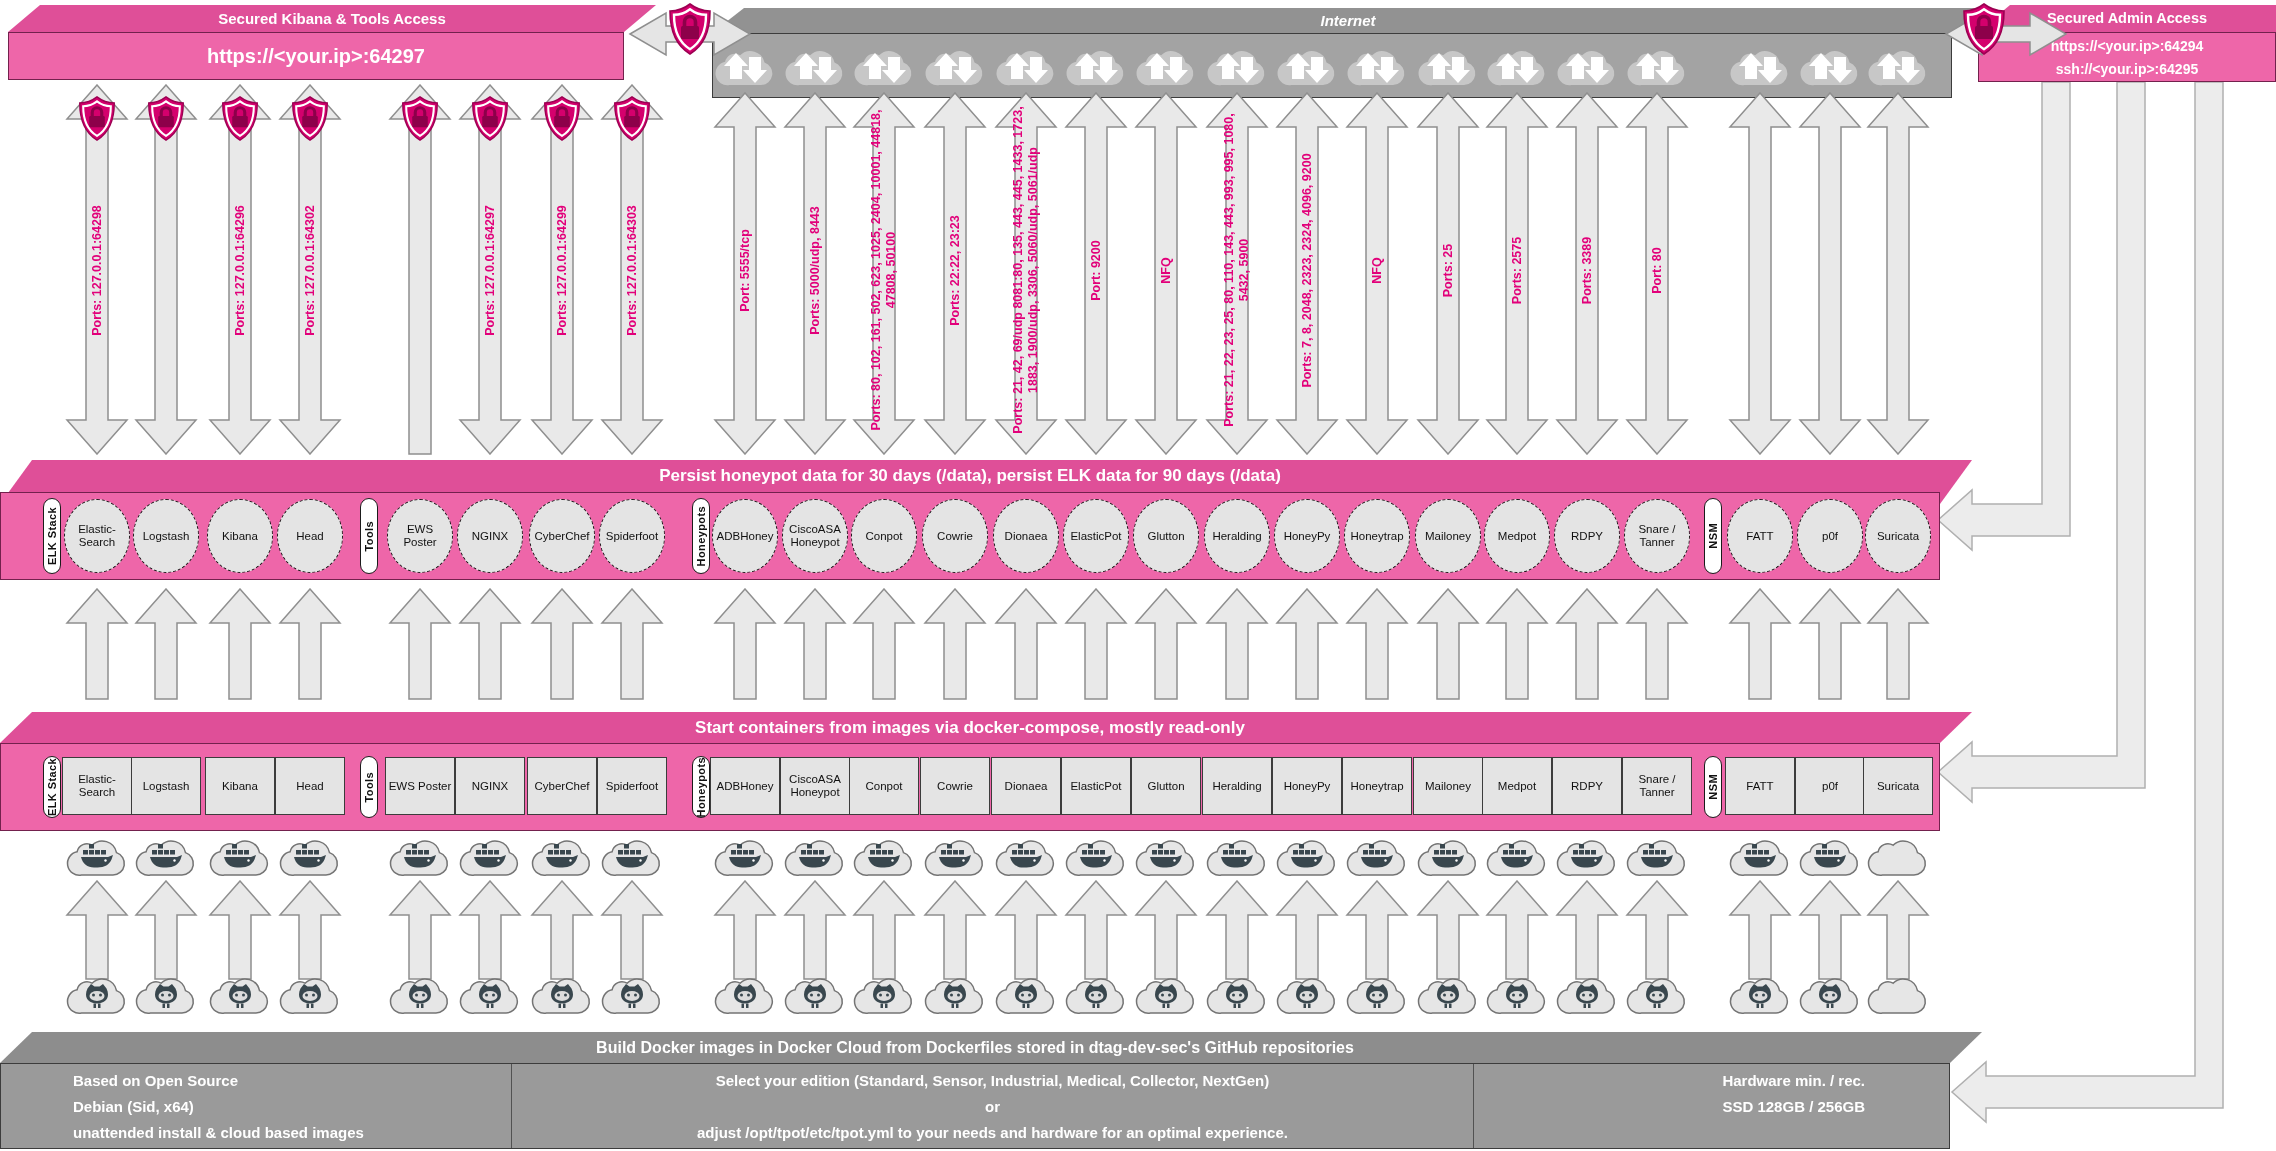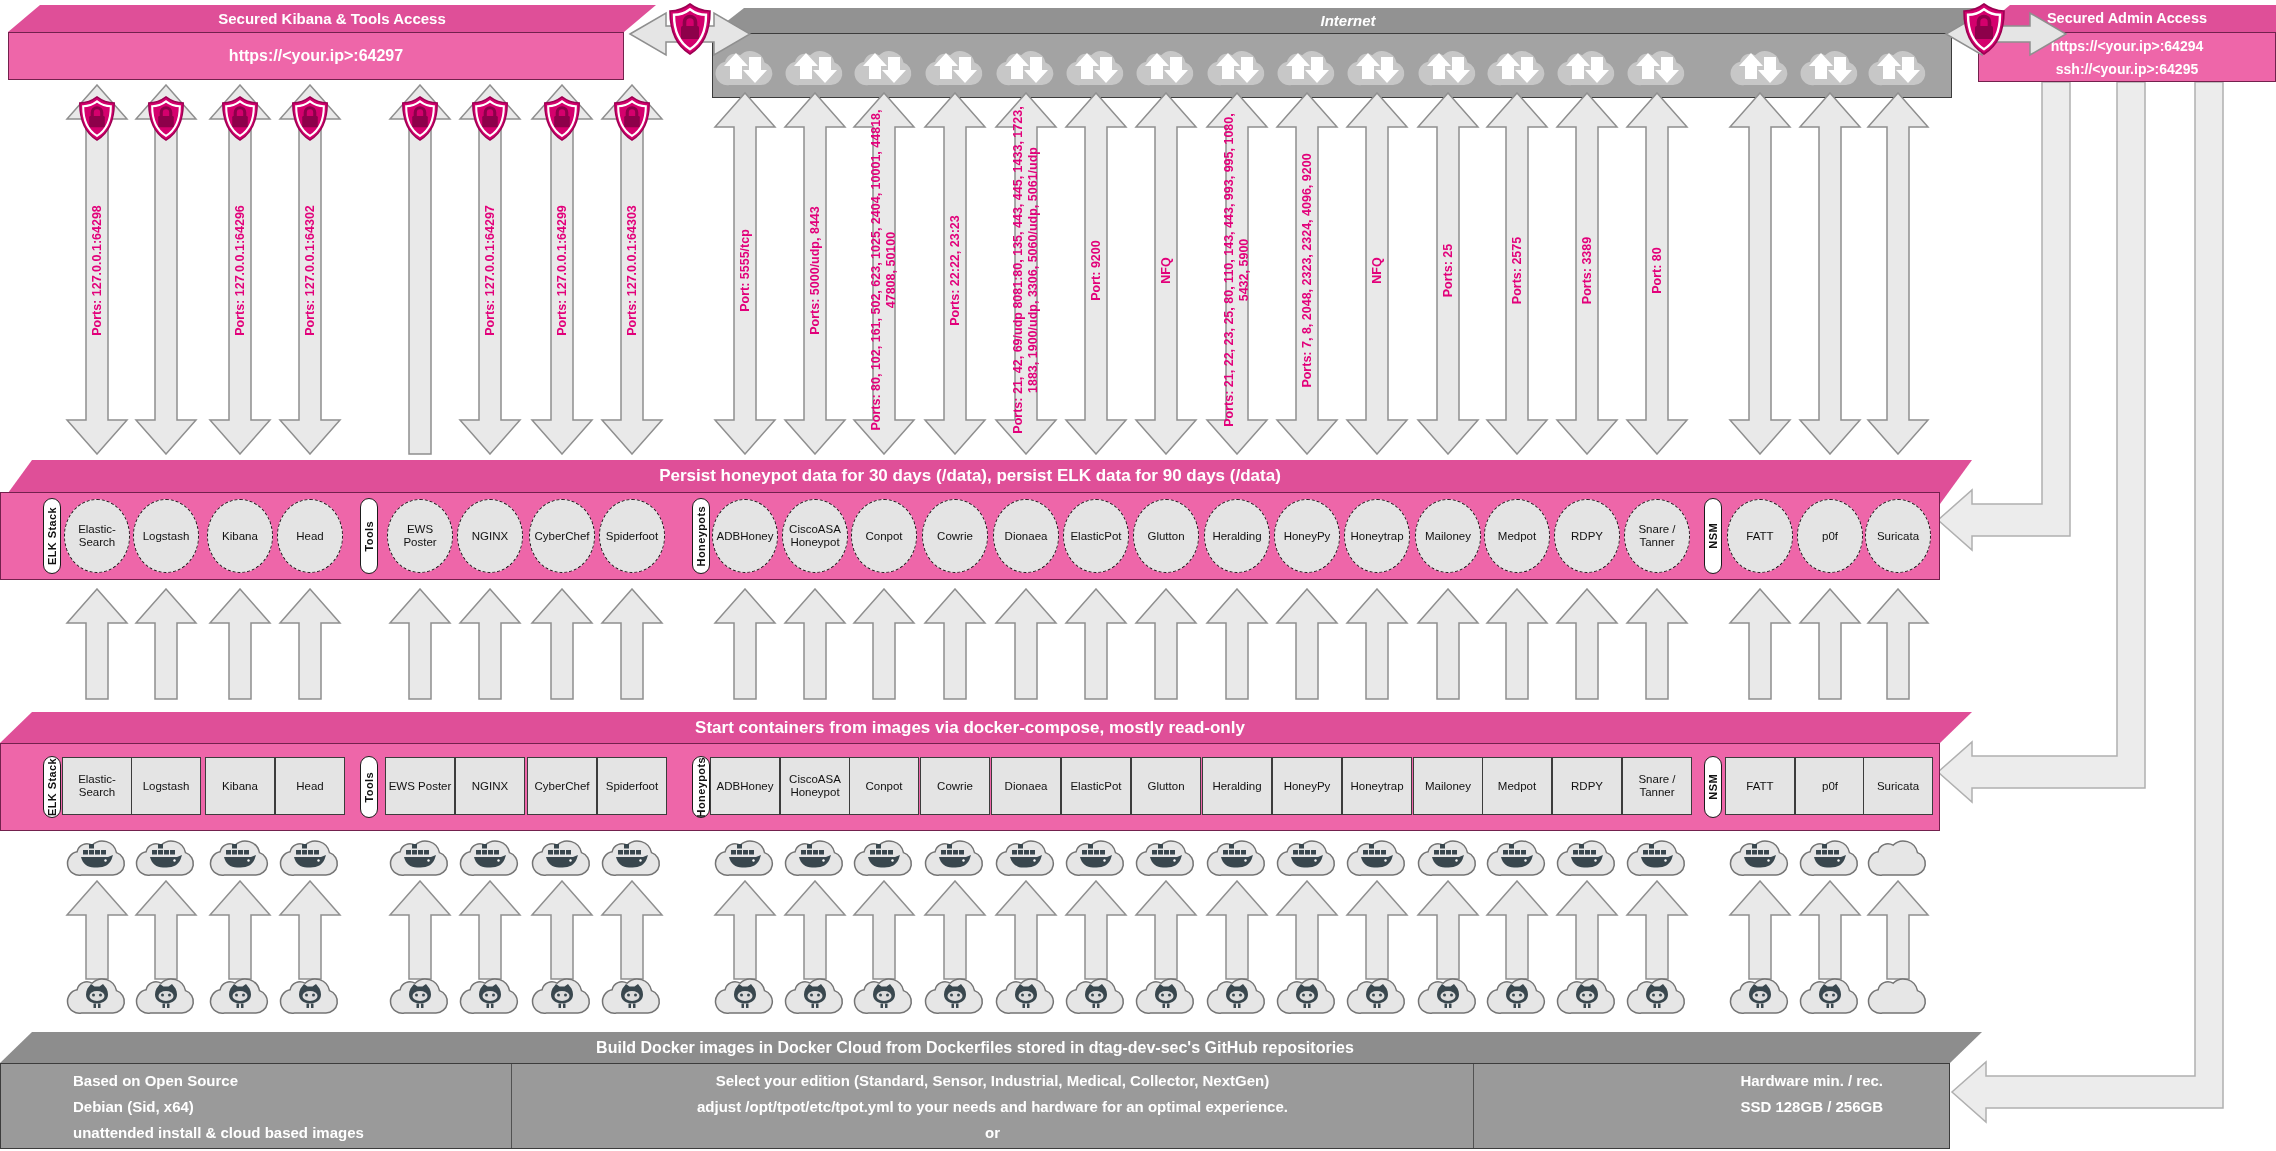--- a/index.html
+++ b/index.html
@@ -36,39 +36,39 @@
   .pwrap{position:absolute;width:36px;display:flex;align-items:center;justify-content:center;
     pointer-events:none;}
   .plab{flex:none;transform:rotate(-90deg);text-align:center;font-weight:bold;
     font-size:12.5px;line-height:1.2;color:#e2007a;}
   
   .cellrow{position:absolute;display:flex;width:100%;height:100%;}
   .cell{box-sizing:border-box;color:#fff;font-weight:bold;font-size:15px;line-height:26px;padding-top:4px;}
   .cell div{white-space:nowrap;}
   .c-left{width:510px;padding-left:72px;text-align:left;}
   .c-mid{width:965px;text-align:center;border-left:1px solid #525252;border-right:1px solid #525252;}
-  .c-right{width:475px;text-align:right;padding-right:66px;}
+  .c-right{width:475px;text-align:right;padding-right:84px;}
 </style>
 </head>
 <body>
 
 <div class="canvas">
 
   <svg class="abs" style="left:0;top:0" width="2276" height="1151" viewBox="0 0 2276 1151">
     <path d="M2042 82 H2070 V536 H1972 V550 L1938 520 L1972 490 V504 H2042 Z" fill="#ececec" stroke="#b0b0b0" stroke-width="1.5"></path>
     <path d="M2117 82 H2145 V788 H1972 V802 L1938 772 L1972 742 V756 H2117 Z" fill="#ececec" stroke="#b0b0b0" stroke-width="1.5"></path>
     <path d="M2195 82 H2223 V1108 H1986 V1122 L1952 1092 L1986 1062 V1076 H2195 Z" fill="#ececec" stroke="#b0b0b0" stroke-width="1.5"></path>
   </svg>
 
   <div class="abs" style="left:8px;top:5px;width:648px;height:66px;">
     <div class="bevel pinkbev" style="width:648px;height:27px;">
       <span class="btitle" style="line-height:27px;font-size:15px;">Secured Kibana &amp; Tools Access</span>
     </div>
     <div class="face pinkface" style="left:0;top:27px;width:616px;height:48px;">
-      <span class="btitle" style="line-height:46px;font-size:16px;">https://&lt;your.ip&gt;:64297</span>
+      <span class="btitle" style="line-height:46px;font-size:20px;">https://&lt;your.ip&gt;:64297</span>
     </div>
   </div>
 
   <div class="abs" style="left:712px;top:8px;width:1272px;height:90px;font-style:italic;">
     <div class="bevel graybev" style="width:1272px;height:25px;">
       <span class="btitle" style="line-height:25px;font-size:15px;">Internet</span>
     </div>
     <div class="face grayface" style="left:0;top:25px;width:1240px;height:65px;"></div>
   </div>
 
@@ -102,22 +102,22 @@
     </div>
     <div class="face dgrayface" style="left:0;top:31px;width:1950px;height:86px;">
       <div class="cellrow">
         <div class="cell c-left">
           <div>Based on Open Source</div>
           <div>Debian (Sid, x64)</div>
           <div>unattended install &amp; cloud based images</div>
         </div>
         <div class="cell c-mid">
           <div>Select your edition (Standard, Sensor, Industrial, Medical, Collector, NextGen)</div>
+          <div>or</div>
           <div>adjust /opt/tpot/etc/tpot.yml to your needs and hardware for an optimal experience.</div>
-          <div>or</div>
         </div>
         <div class="cell c-right">
           <div>Hardware min. / rec.</div>
           <div>SSD 128GB / 256GB</div>
         </div>
       </div>
     </div>
   </div>
 
   <div id="gen" class="abs" style="left:0;top:0;width:2276px;height:1151px;">

